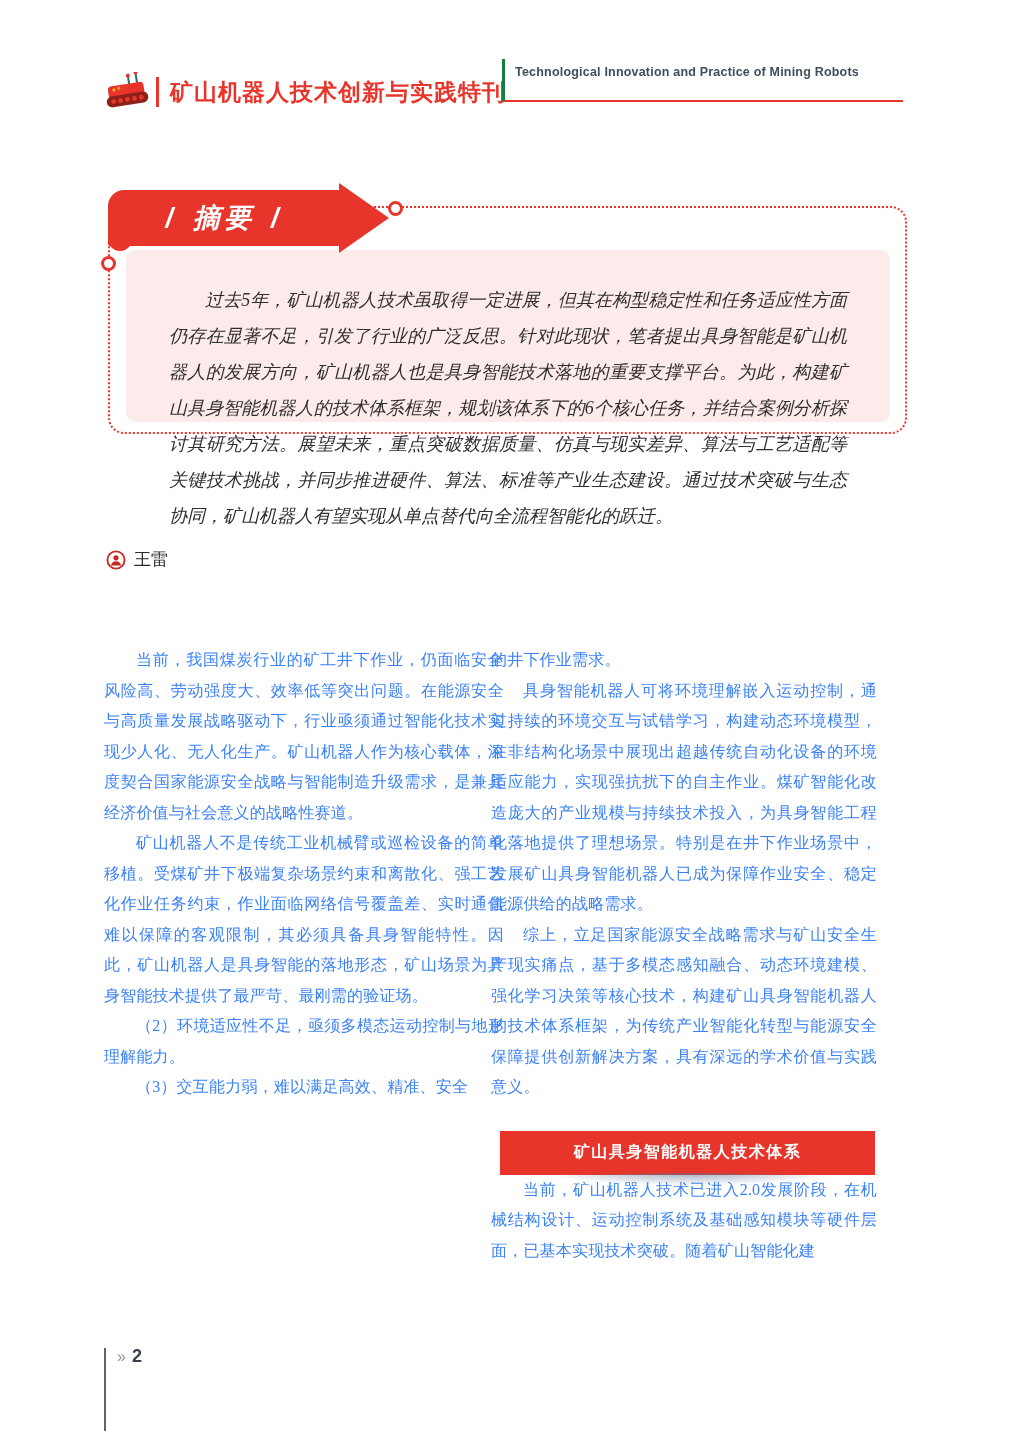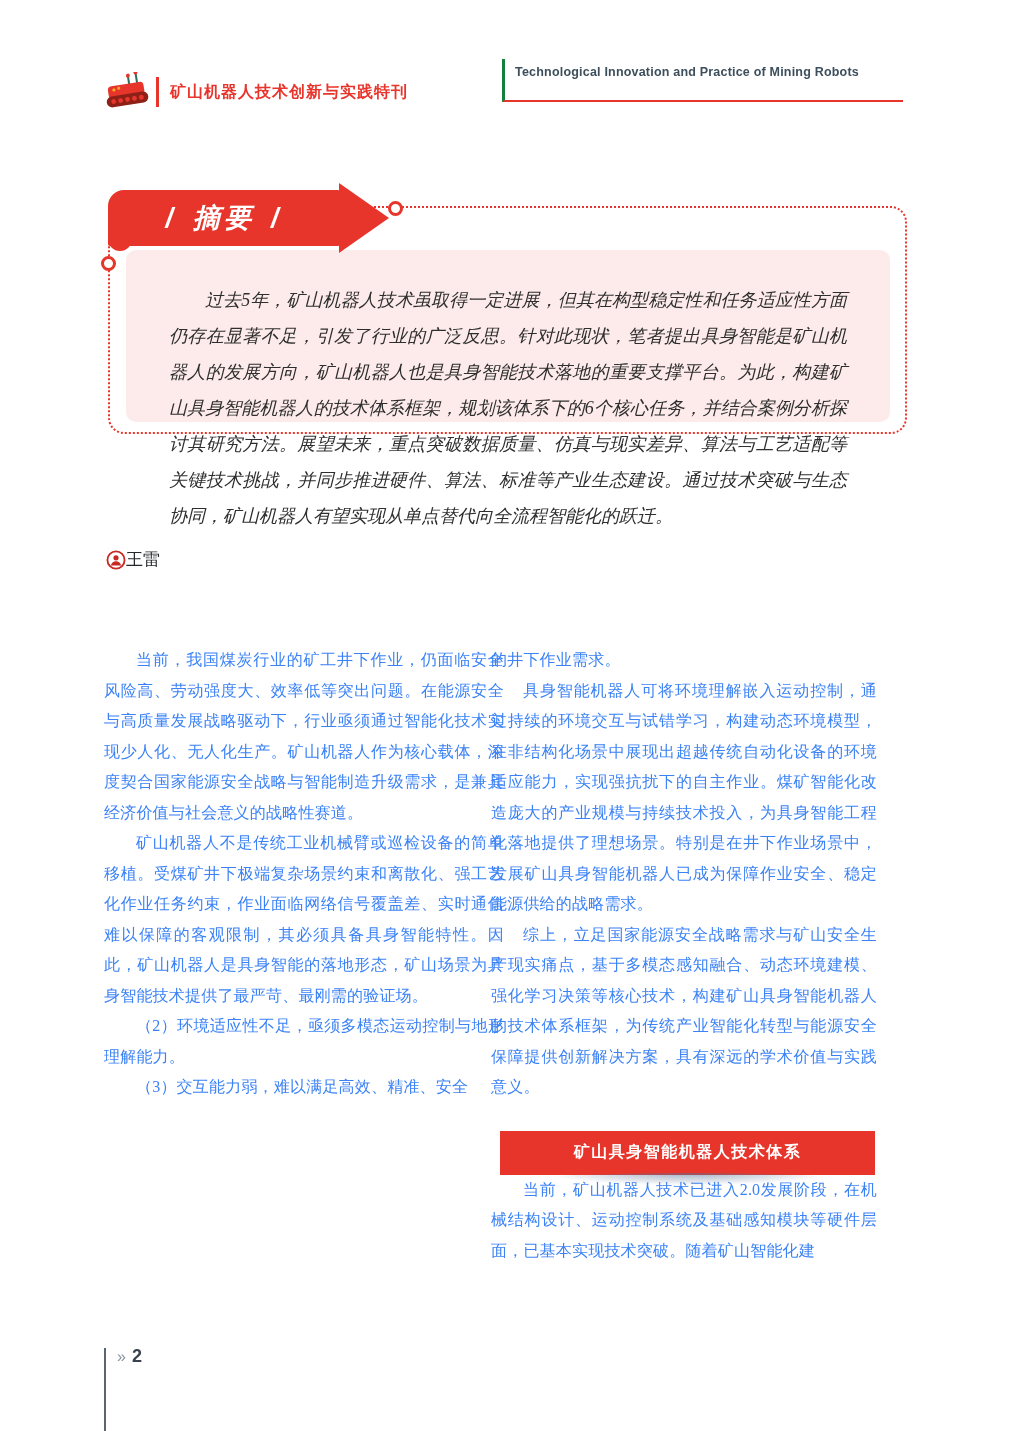--- a/index.html
+++ b/index.html
@@ -5,21 +5,21 @@
   html,body{margin:0;padding:0;background:#ffffff;}
   .page{
     position:relative;width:1020px;height:1431px;background:#ffffff;overflow:hidden;
     font-family:"Liberation Serif","DejaVu Serif",serif;
   }
   
   .hdr-logo{position:absolute;left:102px;top:72px;width:50px;height:42px;}
   .hdr-cn{
     position:absolute;left:156px;top:77px;
     font-family:"Liberation Sans","DejaVu Sans",sans-serif;
-    font-weight:700;font-size:16px;color:#e8352b;letter-spacing:1px;
+    font-weight:700;font-size:23px;color:#e8352b;letter-spacing:1px;
     border-left:3px solid #e8352b;padding-left:11px;line-height:30px;
   }
   .hdr-en-wrap{
     position:absolute;left:502px;top:59px;width:388px;
     border-left:3px solid #15803d;border-bottom:2px solid #e8352b;
     padding:3px 0 20px 10px;
   }
   .hdr-en{
     font-family:"Liberation Sans","DejaVu Sans",sans-serif;
     font-weight:700;font-size:12.5px;color:#3d4f5c;letter-spacing:0.2px;
@@ -61,21 +61,21 @@
   .dot-top{left:388px;top:201px;}
   .dot-left{left:101px;top:256px;}
   
   .art-title{
     position:absolute;left:104px;top:468px;width:812px;
     font-size:45px;font-weight:700;color:#101010;letter-spacing:1px;
     font-family:"Liberation Serif","DejaVu Serif",serif;line-height:62px;
     margin:0;
   }
   .author-row{
-    position:absolute;left:106px;top:548px;display:flex;align-items:center;gap:0;
+    position:absolute;left:106px;top:548px;display:flex;align-items:center;gap:8px;
     font-family:"Liberation Sans","DejaVu Sans",sans-serif;
     font-size:17px;color:#26282b;font-weight:500;
   }
   
   .col{position:absolute;top:645px;}
   .col-left{left:104px;width:400px;}
   .col-right{left:491px;width:386px;}
   p.body{
     margin:0;font-size:16px;line-height:30.5px;color:#3b82f6;
     text-align:justify;text-indent:2em;letter-spacing:0.2px;

